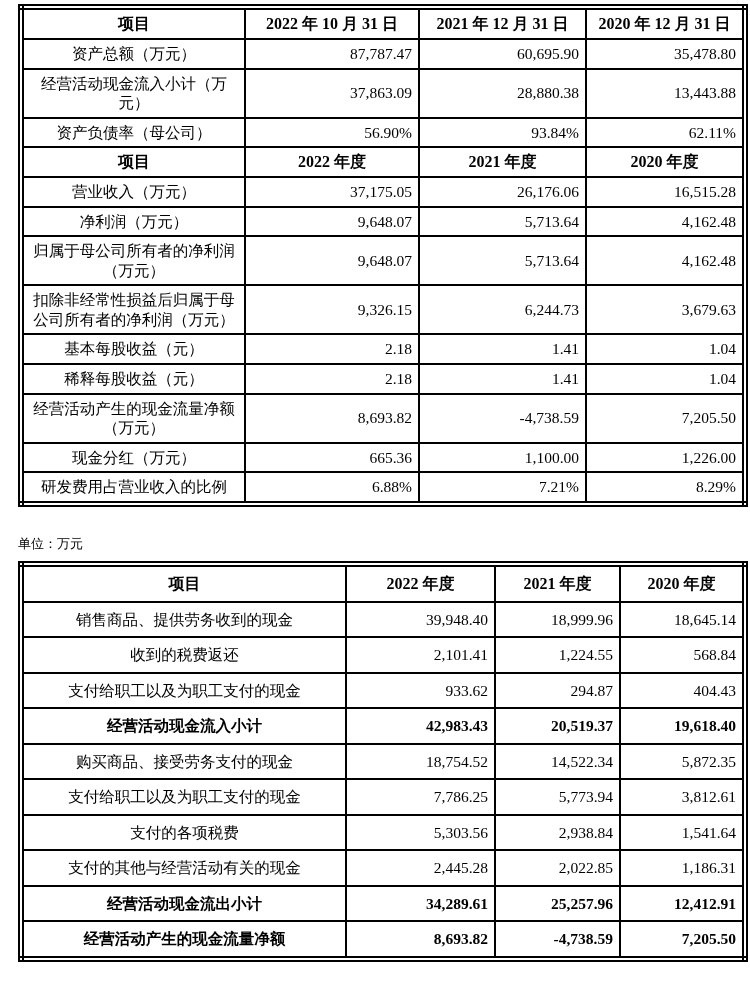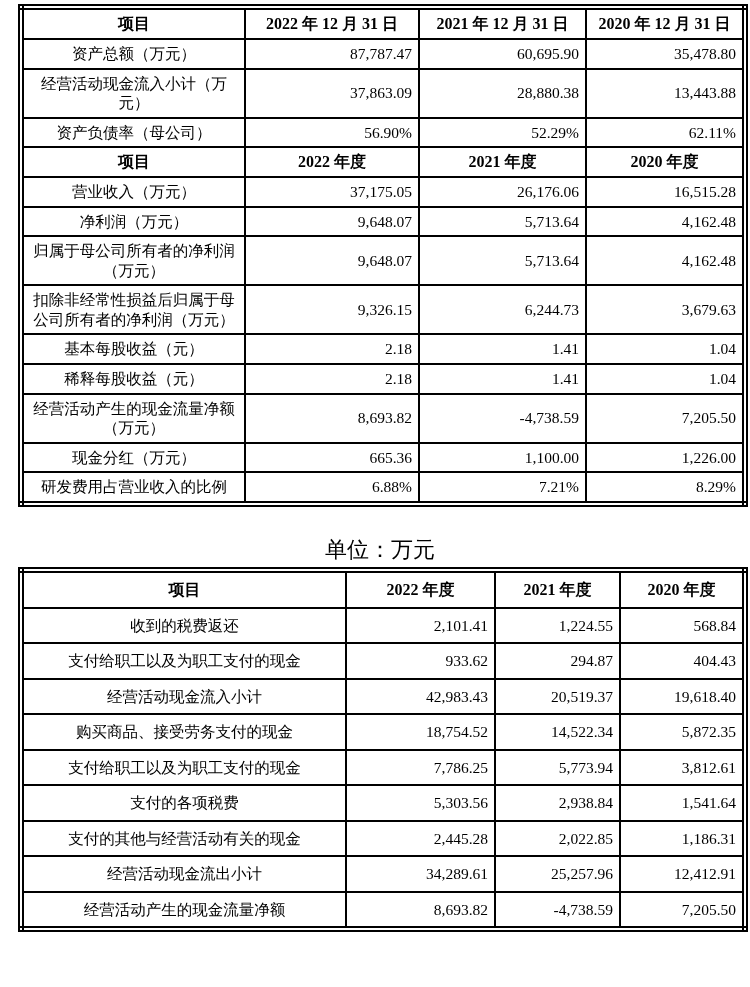--- a/index.html
+++ b/index.html
@@ -34,63 +34,63 @@
   }
   #t1 td, #t1 th { padding: 4px 6px; }
   #t2 td, #t2 th { padding: 7px 6px; }
   table.fin th {
     font-weight: bold;
     text-align: center;
     font-size: 16px;
   }
   .c-label { text-align: center; margin-top: 34px; }
   .c-num   { text-align: right; }
-  tr.row-bold td { font-weight: normal; }
+  tr.row-bold td { font-weight: bold; }
   .unit {
     width: 724px;
-    text-align: center;
-    font-size: 22px;
-    margin: 28px 0 2px 0;
+    text-align: left;
+    font-size: 13px;
+    margin: 28px 0 8px 0;
   }
 </style>
 </head>
 <body>
 
 <div class="doc">
 
   <table class="fin" id="t1">
     <colgroup>
       <col style="width:224px">
       <col style="width:174px">
       <col style="width:167px">
       <col style="width:159px">
     </colgroup>
     <tbody>
         <tr class="row-header">
           <th class="c-label">项目</th>
-          <th class="c-num">2022 年 12 月 31 日</th>
+          <th class="c-num">2022 年 10 月 31 日</th>
           <th class="c-num">2021 年 12 月 31 日</th>
           <th class="c-num">2020 年 12 月 31 日</th>
         </tr>
         <tr class="row-data">
           <td class="c-label">资产总额（万元）</td>
           <td class="c-num">87,787.47</td>
           <td class="c-num">60,695.90</td>
           <td class="c-num">35,478.80</td>
         </tr>
         <tr class="row-data">
           <td class="c-label">经营活动现金流入小计（万元）</td>
           <td class="c-num">37,863.09</td>
           <td class="c-num">28,880.38</td>
           <td class="c-num">13,443.88</td>
         </tr>
         <tr class="row-data">
           <td class="c-label">资产负债率（母公司）</td>
           <td class="c-num">56.90%</td>
-          <td class="c-num">52.29%</td>
+          <td class="c-num">93.84%</td>
           <td class="c-num">62.11%</td>
         </tr>
         <tr class="row-header">
           <th class="c-label">项目</th>
           <th class="c-num">2022 年度</th>
           <th class="c-num">2021 年度</th>
           <th class="c-num">2020 年度</th>
         </tr>
         <tr class="row-data">
           <td class="c-label">营业收入（万元）</td>
@@ -159,20 +159,26 @@
       <col style="width:125px">
     </colgroup>
     <tbody>
         <tr class="row-header">
           <th class="c-label">项目</th>
           <th class="c-num">2022 年度</th>
           <th class="c-num">2021 年度</th>
           <th class="c-num">2020 年度</th>
         </tr>
         <tr class="row-data">
+          <td class="c-label">销售商品、提供劳务收到的现金</td>
+          <td class="c-num">39,948.40</td>
+          <td class="c-num">18,999.96</td>
+          <td class="c-num">18,645.14</td>
+        </tr>
+        <tr class="row-data">
           <td class="c-label">收到的税费返还</td>
           <td class="c-num">2,101.41</td>
           <td class="c-num">1,224.55</td>
           <td class="c-num">568.84</td>
         </tr>
         <tr class="row-data">
           <td class="c-label">支付给职工以及为职工支付的现金</td>
           <td class="c-num">933.62</td>
           <td class="c-num">294.87</td>
           <td class="c-num">404.43</td>

